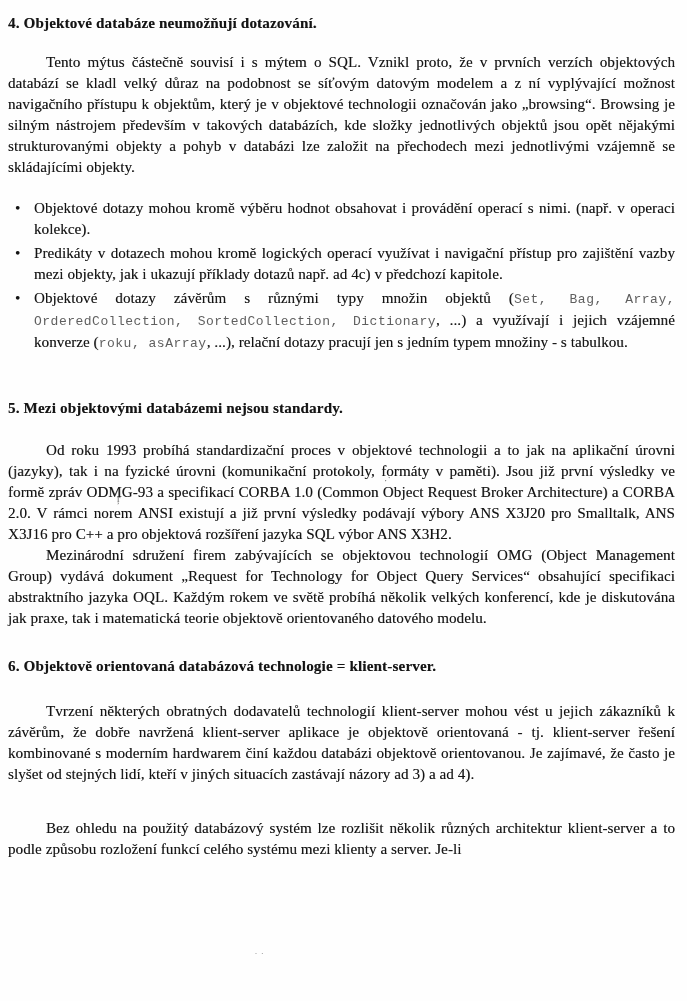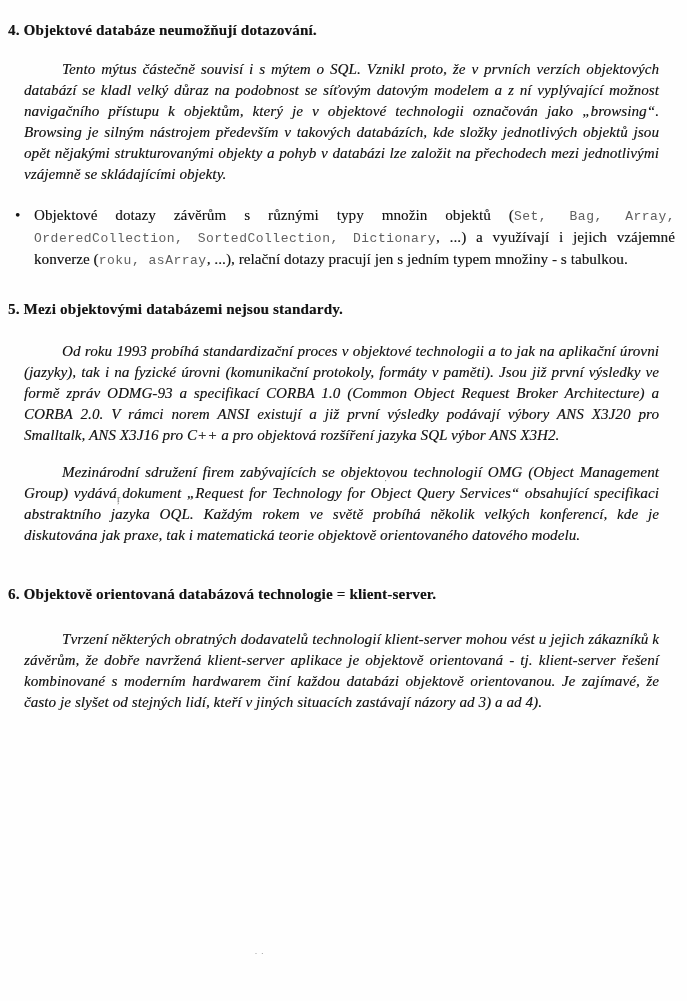--- a/index.html
+++ b/index.html
@@ -2,41 +2,41 @@
 <html lang="cs"><head>
 <meta charset="utf-8">
 <style>
   html, body { margin: 0; padding: 0; background: #ffffff; }
   .page {
     position: relative;
     width: 687px;
     height: 1001px;
     box-sizing: border-box;
     background: #fefefe;
-    padding: 20px 12px 0 8px;
+    padding: 13px 12px 0 8px;
     font-family: "Liberation Serif", serif;
     font-size: 15px;
     line-height: 21px;
     color: #141414;
     text-align: justify;
     overflow: hidden;
     text-shadow: 0.3px 0.3px 0.5px rgba(20,20,20,0.45);
     letter-spacing: 0.1px;
   }
   .sec-heading {
     font-size: 15px;
     font-weight: bold;
     margin: 0;
     text-align: left;
     letter-spacing: 0.2px;
   }
   .h4 { margin-bottom: 18px; }
-  .h5 { margin-top: 28px; margin-bottom: 21px; }
-  .h6 { margin-top: 38px; margin-bottom: 24px; }
-  p { margin: 16px; text-indent: 38px; font-style: italic; }
+  .h5 { margin-top: 44px; margin-bottom: 21px; }
+  .h6 { margin-top: 27px; margin-bottom: 24px; }
+  p { margin: 0; text-indent: 38px; }
   .para-last6 { margin-top: 33px; }
   ul.bullets {
     list-style: none;
     margin: 20px 0 0 0;
     padding: 0;
   }
   ul.bullets li {
     position: relative;
     padding-left: 26px;
     margin-bottom: 3px;
@@ -67,32 +67,35 @@
 </style>
 </head>
 <body>
 
 <div class="page">
 
   <section>
     <h2 class="sec-heading h4">4. Objektové databáze neumožňují dotazování.</h2>
     <p>Tento mýtus částečně souvisí i s mýtem o SQL. Vznikl proto, že v prvních verzích objektových databází se kladl velký důraz na podobnost se síťovým datovým modelem a z ní vyplývající možnost navigačního přístupu k objektům, který je v objektové technologii označován jako „browsing“. Browsing je silným nástrojem především v takových databázích, kde složky jednotlivých objektů jsou opět nějakými strukturovanými objekty a pohyb v databázi lze založit na přechodech mezi jednotlivými vzájemně se skládajícími objekty.</p>
     <ul class="bullets">
+      <li>Objektové dotazy mohou kromě výběru hodnot obsahovat i provádění operací s nimi. (např. v operaci kolekce).</li>
+      <li>Predikáty v dotazech mohou kromě logických operací využívat i navigační přístup pro zajištění vazby mezi objekty, jak i ukazují příklady dotazů např. ad 4c) v předchozí kapitole.</li>
       <li><span>Objektové dotazy závěrům s různými typy množin objektů (</span><span class="mono">Set, Bag, Array, OrderedCollection, SortedCollection, Dictionary</span><span>, ...) a využívají i jejich vzájemné konverze (</span><span class="mono">roku, asArray</span><span>, ...), relační dotazy pracují jen s jedním typem množiny - s tabulkou.</span></li>
     </ul>
   </section>
 
   <section>
     <h2 class="sec-heading h5">5. Mezi objektovými databázemi nejsou standardy.</h2>
     <p>Od roku 1993 probíhá standardizační proces v objektové technologii a to jak na aplikační úrovni (jazyky), tak i na fyzické úrovni (komunikační protokoly, formáty v paměti). Jsou již první výsledky ve formě zpráv ODMG-93 a specifikací CORBA 1.0 (Common Object Request Broker Architecture) a CORBA 2.0. V rámci norem ANSI existují a již první výsledky podávají výbory ANS X3J20 pro Smalltalk, ANS X3J16 pro C++ a pro objektová rozšíření jazyka SQL výbor ANS X3H2.</p>
     <p>Mezinárodní sdružení firem zabývajících se objektovou technologií OMG (Object Management Group) vydává dokument „Request for Technology for Object Query Services“ obsahující specifikaci abstraktního jazyka OQL. Každým rokem ve světě probíhá několik velkých konferencí, kde je diskutována jak praxe, tak i matematická teorie objektově orientovaného datového modelu.</p>
   </section>
 
   <section>
     <h2 class="sec-heading h6">6. Objektově orientovaná databázová technologie = klient-server.</h2>
     <p>Tvrzení některých obratných dodavatelů technologií klient-server mohou vést u jejich zákazníků k závěrům, že dobře navržená klient-server aplikace je objektově orientovaná - tj. klient-server řešení kombinované s moderním hardwarem činí každou databázi objektově orientovanou. Je zajímavé, že často je slyšet od stejných lidí, kteří v jiných situacích zastávají názory ad 3) a ad 4).</p>
+    <p class="para-last6">Bez ohledu na použitý databázový systém lze rozlišit několik různých architektur klient-server a to podle způsobu rozložení funkcí celého systému mezi klienty a server. Je-li</p>
   </section>
 
   <span class="artifact a1">ŗ</span>
   <span class="artifact a2">·˙</span>
   <span class="artifact a3">.&nbsp;&nbsp;.</span>
 
 </div>
 
 </body></html>

